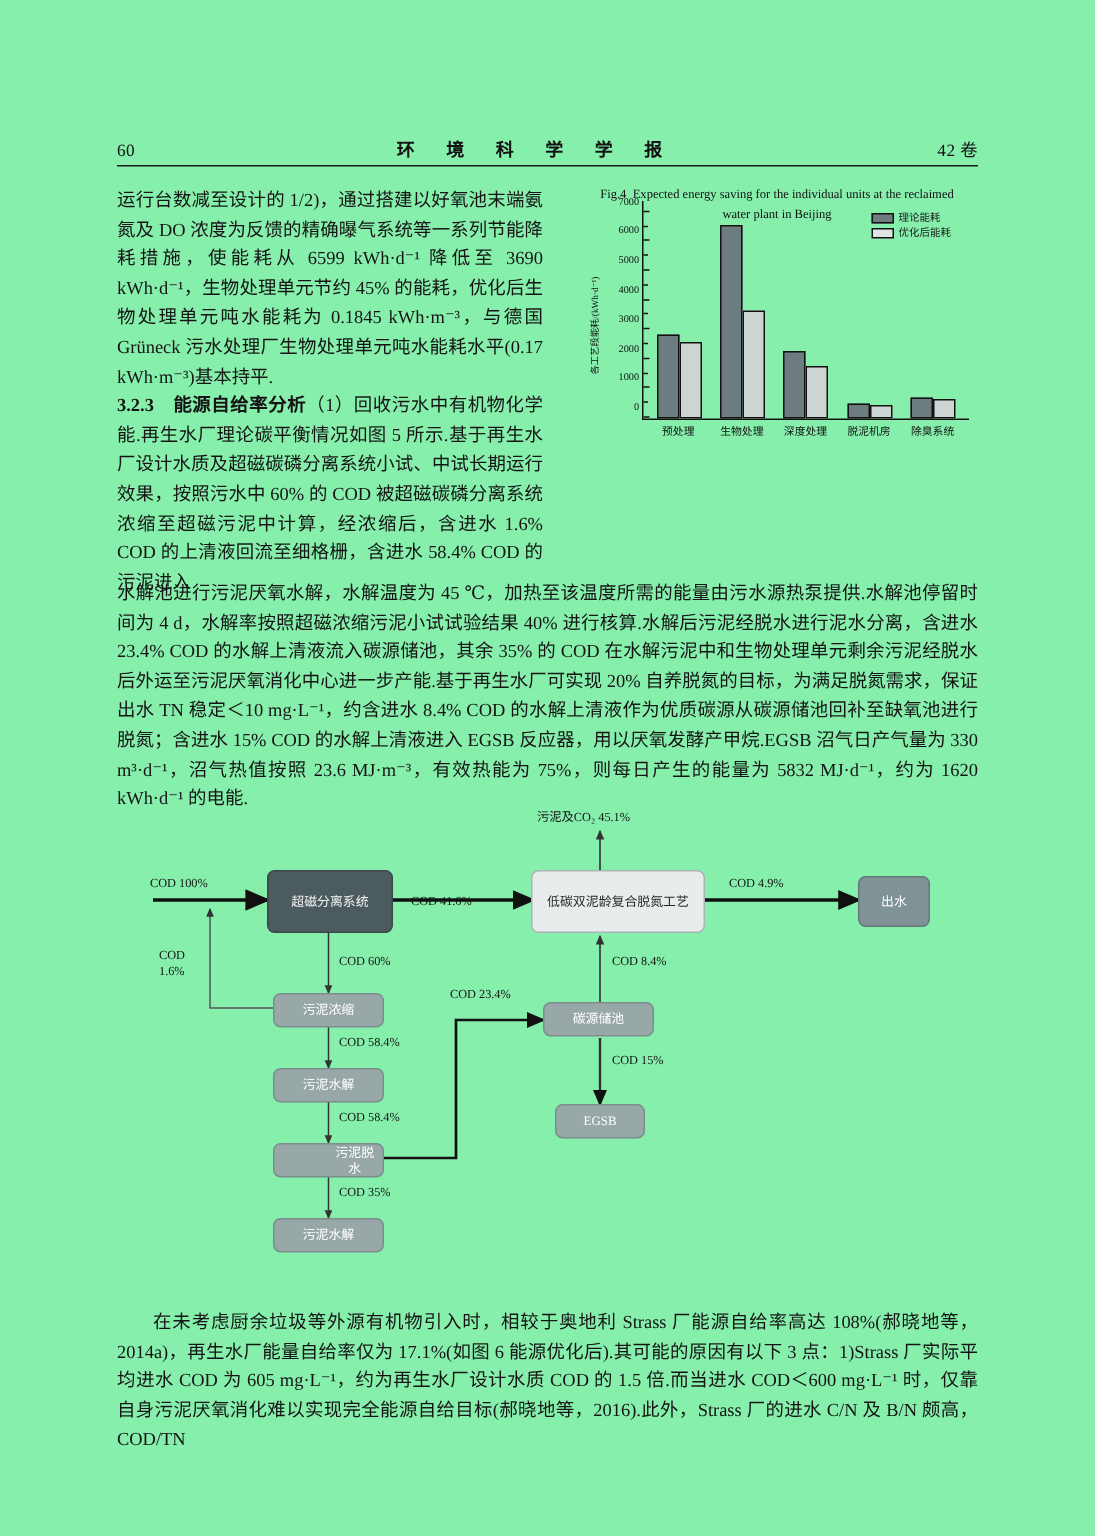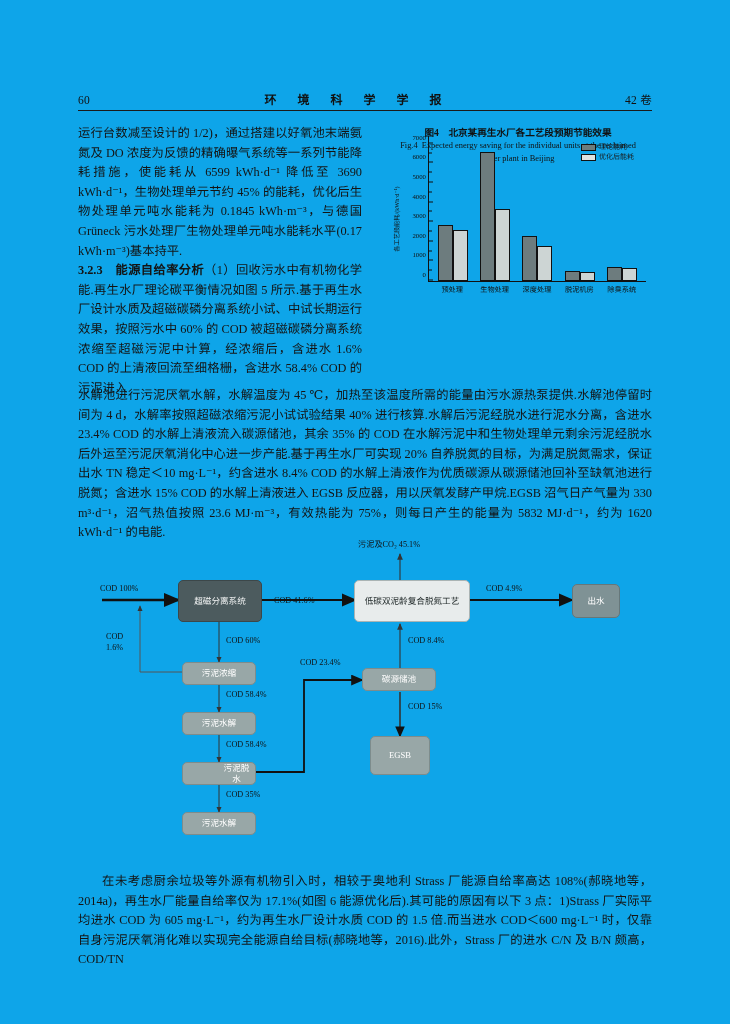--- a/index.html
+++ b/index.html
@@ -9,21 +9,21 @@
     background: #ffffff;
   }
   body {
     font-family: "Liberation Serif", "DejaVu Serif", serif;
     color: #1a1a1a;
   }
   .page {
     position: relative;
     width: 730px;
     height: 1024px;
-    background: #0ea5e9;
+    background: #86efac;
     overflow: hidden;
     box-sizing: border-box;
   }
 
   
   .runhead {
     position: absolute;
     left: 78px;
     top: 90px;
     width: 574px;
@@ -378,21 +378,20 @@
               <span class="legend-swatch theo"></span>
               <span>理论能耗</span>
             </div>
             <div class="legend-row">
               <span class="legend-swatch opt"></span>
               <span>优化后能耗</span>
             </div>
           </div>
         </div>
 
-        <div class="fig-cap-cn">图4　北京某再生水厂各工艺段预期节能效果</div>
         <div class="fig-cap-en"><span class="tag">Fig.4</span>&nbsp;&nbsp;<span>Expected energy saving for the individual units at the reclaimed water plant in Beijing</span></div>
       </div>
     </div>
   </div>
 
   <div class="full-block" id="para-flow">
     <p class="body-text">水解池进行污泥厌氧水解，水解温度为 45 ℃，加热至该温度所需的能量由污水源热泵提供.水解池停留时间为 4 d，水解率按照超磁浓缩污泥小试试验结果 40% 进行核算.水解后污泥经脱水进行泥水分离，含进水 23.4% COD 的水解上清液流入碳源储池，其余 35% 的 COD 在水解污泥中和生物处理单元剩余污泥经脱水后外运至污泥厌氧消化中心进一步产能.基于再生水厂可实现 20% 自养脱氮的目标，为满足脱氮需求，保证出水 TN 稳定＜10 mg·L⁻¹，约含进水 8.4% COD 的水解上清液作为优质碳源从碳源储池回补至缺氧池进行脱氮；含进水 15% COD 的水解上清液进入 EGSB 反应器，用以厌氧发酵产甲烷.EGSB 沼气日产气量为 330 m³·d⁻¹，沼气热值按照 23.6 MJ·m⁻³，有效热能为 75%，则每日产生的能量为 5832 MJ·d⁻¹，约为 1620 kWh·d⁻¹ 的电能.</p>
   </div>
 
   <div class="fig5">
@@ -442,21 +441,21 @@
       <div class="node grey" style="left:104px; top:122px; width:74px; height:23px;">污泥浓缩</div>
 
       <div class="node grey" style="left:104px; top:172px; width:74px; height:23px;">污泥水解</div>
 
       <div class="node grey" style="left:104px; top:222px; width:74px; height:23px;padding-left:38px;">污泥脱水</div>
 
       <div class="node grey" style="left:104px; top:272px; width:74px; height:23px;">污泥水解</div>
 
       <div class="node grey" style="left:284px; top:128px; width:74px; height:23px;">碳源储池</div>
 
-      <div class="node grey" style="left:292px; top:196px; width:60px; height:39px;text-align:center;">EGSB</div>
+      <div class="node grey" style="left:292px; top:196px; width:60px; height:23px;text-align:center;">EGSB</div>
 
       <div class="edge-label" style="left:22px;  top:44px;">COD 100%</div>
 
       <div class="edge-label" style="left:196px; top:56px;">COD 41.6%</div>
 
       <div class="edge-label" style="left:408px; top:44px;">COD 4.9%</div>
 
       <div class="edge-label" style="left:280px; top:0px;">污泥及CO₂ 45.1%</div>
 
       <div class="edge-label multi" style="left:28px; top:92px;">COD 1.6%</div>

